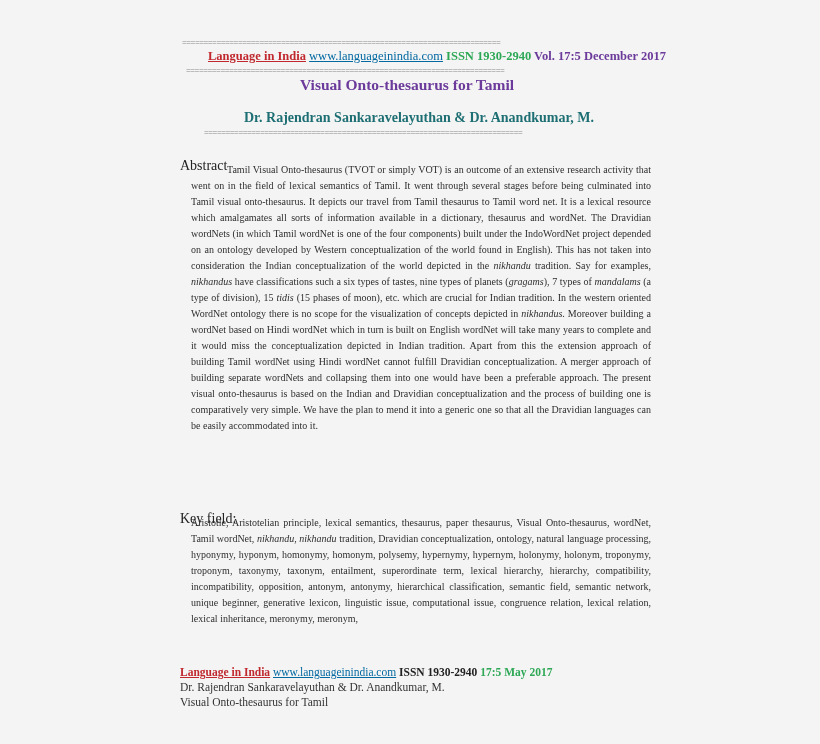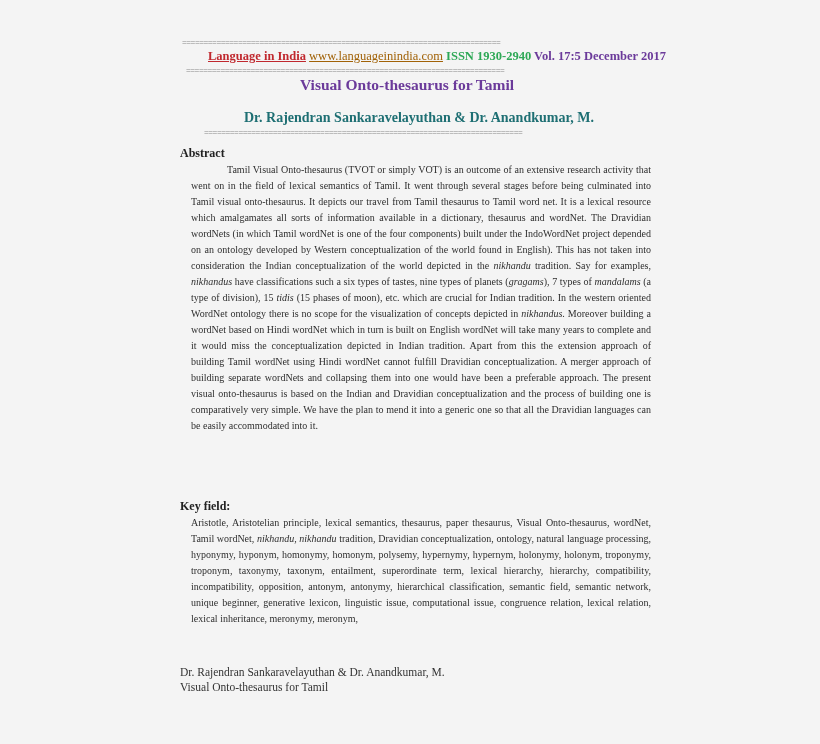--- a/index.html
+++ b/index.html
@@ -27,41 +27,42 @@
     position: absolute;
   }
   .hdr {
     position: absolute;
     font-size: 12.5px;
     font-weight: bold;
     white-space: nowrap;
     line-height: 14px;
   }
   .c-red { color: #c0282e; text-decoration: underline; }
-  .c-link { color: #a16207; text-decoration: underline; font-weight: normal; }
+  .c-link { color: #0369a1; text-decoration: underline; font-weight: normal; }
   .c-green { color: #2ea856; }
   .c-purple { color: #6b3a9a; }
   .c-black { color: #222; }
   .title {
     position: absolute;
     font-size: 15.5px; font-weight: bold;
     color: #6b3a9a;
     white-space: nowrap;
   }
   .authors {
     position: absolute;
     font-size: 14px; font-weight: bold;
     color: #1e6f73;
     white-space: nowrap;
   }
   .section-head {
     position: absolute;
     left: 0;
-    font-size: 12px; font-weight: bold;
+    font-size: 14px; font-weight: normal;
     color: #222;
+    margin-top: 12px;
   }
   .body-text {
     position: absolute;
     left: 11px; width: 460px;
     font-size: 10px;
     line-height: 16px;
     text-align: justify;
     color: #2e2e2e;
   }
   .body-text .indent { display: inline-block; width: 36px; }
@@ -98,17 +99,23 @@
 
   <div class="section-head" style="top:146px;">Abstract</div>
 
   <div class="body-text" style="top:162px;"><span class="indent"></span><span>Tamil Visual Onto-thesaurus (TVOT or simply VOT) is an outcome of an extensive research activity that went on in the field of lexical semantics of Tamil. It went through several stages before being culminated into Tamil visual onto-thesaurus. It depicts our travel from Tamil thesaurus to Tamil word net. It is a lexical resource which amalgamates all sorts of information available in a dictionary, thesaurus and wordNet. The Dravidian wordNets (in which Tamil wordNet is one of the four components) built under the IndoWordNet project depended on an ontology developed by Western conceptualization of the world found in English). This has not taken into consideration the Indian conceptualization of the world depicted in the </span><i>nikhandu</i><span> tradition. Say for examples, </span><i>nikhandus</i><span> have classifications such a six types of tastes, nine types of planets (</span><i>gragams</i><span>), 7 types of </span><i>mandalams</i><span> (a type of division), 15 </span><i>tidis</i><span> (15 phases of moon), etc. which are crucial for Indian tradition. In the western oriented WordNet  ontology there is no scope for the visualization of concepts depicted in </span><i>nikhandus</i><span>. Moreover building a wordNet based on Hindi wordNet which in turn is built on English wordNet will take many years to complete and it would miss the conceptualization depicted in Indian tradition. Apart from this the extension approach of building Tamil wordNet using Hindi wordNet cannot fulfill Dravidian conceptualization. A merger approach of building separate wordNets and collapsing them into one would have been a preferable approach. The present visual onto-thesaurus is based on the Indian and Dravidian conceptualization and the process of building one is comparatively very simple. We have the plan to mend it into a generic one so that all the Dravidian languages can be easily accommodated into it.</span></div>
 
   <div class="section-head" style="top:499px;">Key field:</div>
 
   <div class="body-text" style="top:515px;"><span>Aristotle,  Aristotelian principle, lexical semantics,  thesaurus, paper thesaurus,  Visual Onto-thesaurus, wordNet, Tamil wordNet, </span><i>nikhandu, nikhandu</i><span> tradition, Dravidian conceptualization, ontology, natural language processing, hyponymy, hyponym, homonymy, homonym, polysemy, hypernymy, hypernym, holonymy, holonym,  troponymy, troponym,  taxonymy, taxonym, entailment, superordinate term, lexical hierarchy,  hierarchy, compatibility,  incompatibility,  opposition,  antonym,  antonymy,  hierarchical classification, semantic field,   semantic network, unique beginner, generative lexicon, linguistic issue, computational issue, congruence relation, lexical relation, lexical inheritance, meronymy, meronym,</span></div>
 
   <div class="footer" style="top:665px;">
+    <div class="line1">
+      <span class="c-red">Language in India</span>
+      <span class="c-link">www.languageinindia.com</span>
+      <span class="c-black">ISSN 1930-2940</span>
+      <span class="c-green">17:5 May 2017</span>
+    </div>
     <div>Dr. Rajendran Sankaravelayuthan &amp; Dr. Anandkumar, M.</div>
     <div>Visual Onto-thesaurus for Tamil</div>
   </div>
 
 </div>
 
 </body></html>

